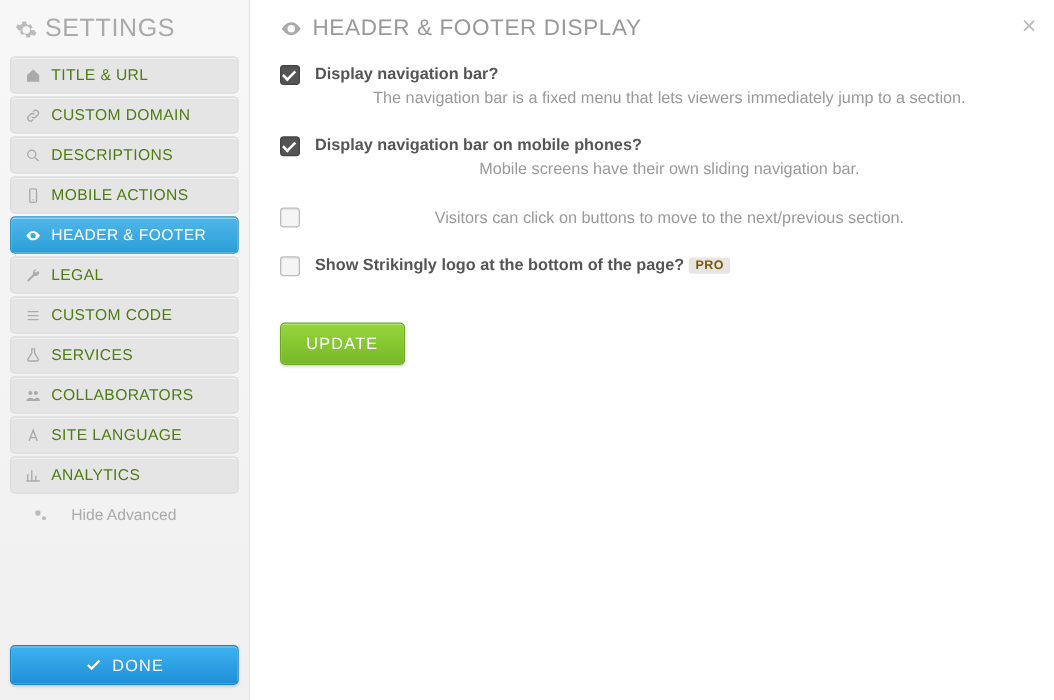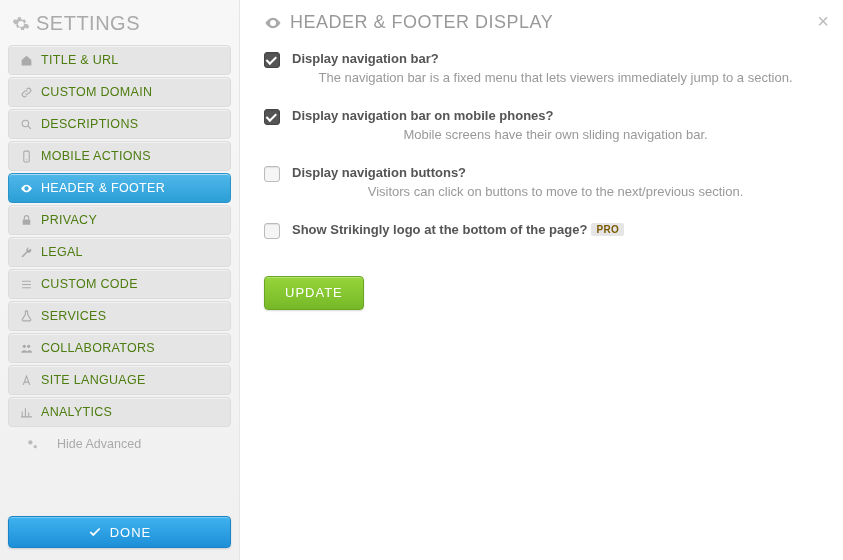--- a/index.html
+++ b/index.html
@@ -7,21 +7,21 @@
   font-family: "Helvetica Neue", Arial, sans-serif;
   font-size: 13px;
   color: #555;
   background: #fff;
   width: 843px;
   height: 560px;
   overflow: hidden;
 }
 .wrap { display: flex; height: 100%; }
 .sidebar {
-  width: 240px;
+  width: 200px;
   background: linear-gradient(#f7f7f7,#f0f0f0);
   border-right: 1px solid #e5e5e5;
   padding: 8px 8px 8px 8px;
   display: flex;
   flex-direction: column;
   position: relative;
 }
 .sidebar-title {
   display: flex;
   align-items: center;
@@ -174,29 +174,20 @@
           <span class="ic">
             <svg width="13" height="13" viewBox="0 0 24 24" fill="#fff">
               <path d="M12 5C6 5 2 12 2 12s4 7 10 7 10-7 10-7-4-7-10-7zm0 11a4 4 0 110-8 4 4 0 010 8z"></path>
             </svg>
           </span>
           <span>HEADER &amp; FOOTER</span>
         </div>
         <div class="nav-item">
           <span class="ic">
             <svg width="13" height="13" viewBox="0 0 24 24" fill="#aaa">
-              <rect x="5" y="10" width="14" height="10" rx="1"></rect>
-              <path d="M8 10V7a4 4 0 018 0v3" fill="none" stroke="#aaa" stroke-width="2"></path>
-            </svg>
-          </span>
-          <span>PRIVACY</span>
-        </div>
-        <div class="nav-item">
-          <span class="ic">
-            <svg width="13" height="13" viewBox="0 0 24 24" fill="#aaa">
               <path d="M21 7a5 5 0 01-7 5L5 21l-2-2 9-9a5 5 0 015-7l-3 3 2 2 3-3z"></path>
             </svg>
           </span>
           <span>LEGAL</span>
         </div>
         <div class="nav-item">
           <span class="ic">
             <svg width="13" height="13" viewBox="0 0 24 24" fill="#aaa">
               <path d="M4 6h16M4 12h16M4 18h16" stroke="#aaa" stroke-width="2"></path>
             </svg>
@@ -280,21 +271,20 @@
         <div class="opt">
           <div class="cb checked"></div>
           <div class="opt-body">
             <div class="opt-title"><span>Display navigation bar on mobile phones?</span></div>
             <div class="opt-desc">Mobile screens have their own sliding navigation bar.</div>
           </div>
         </div>
         <div class="opt">
           <div class="cb"></div>
           <div class="opt-body">
-            <div class="opt-title"><span>Display navigation buttons?</span></div>
             <div class="opt-desc">Visitors can click on buttons to move to the next/previous section.</div>
           </div>
         </div>
         <div class="opt">
           <div class="cb"></div>
           <div class="opt-body">
             <div class="opt-title"><span>Show Strikingly logo at the bottom of the page?</span><span class="pro-badge">PRO</span></div>
           </div>
         </div>
       </div>

